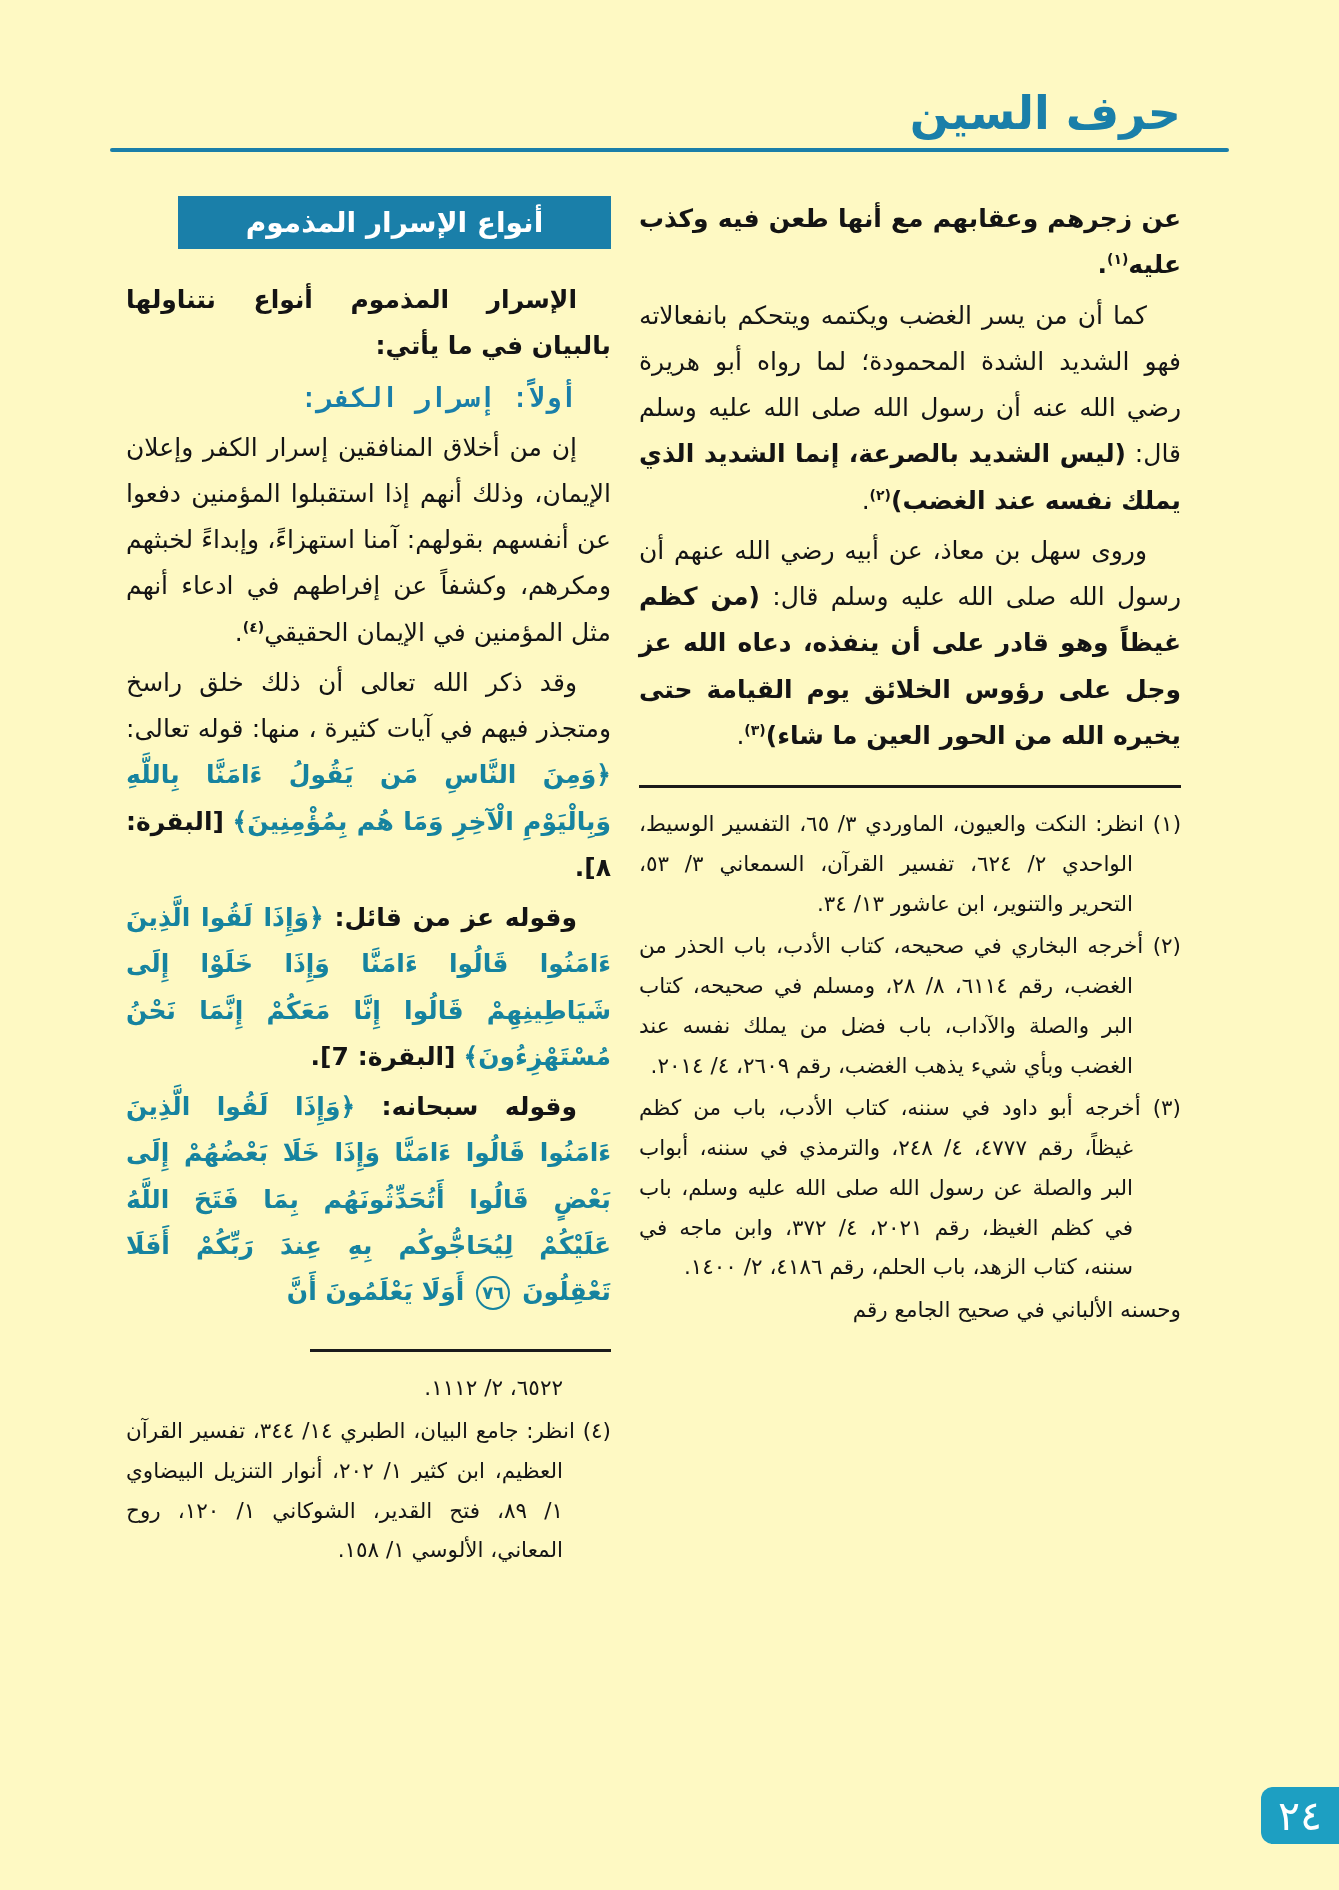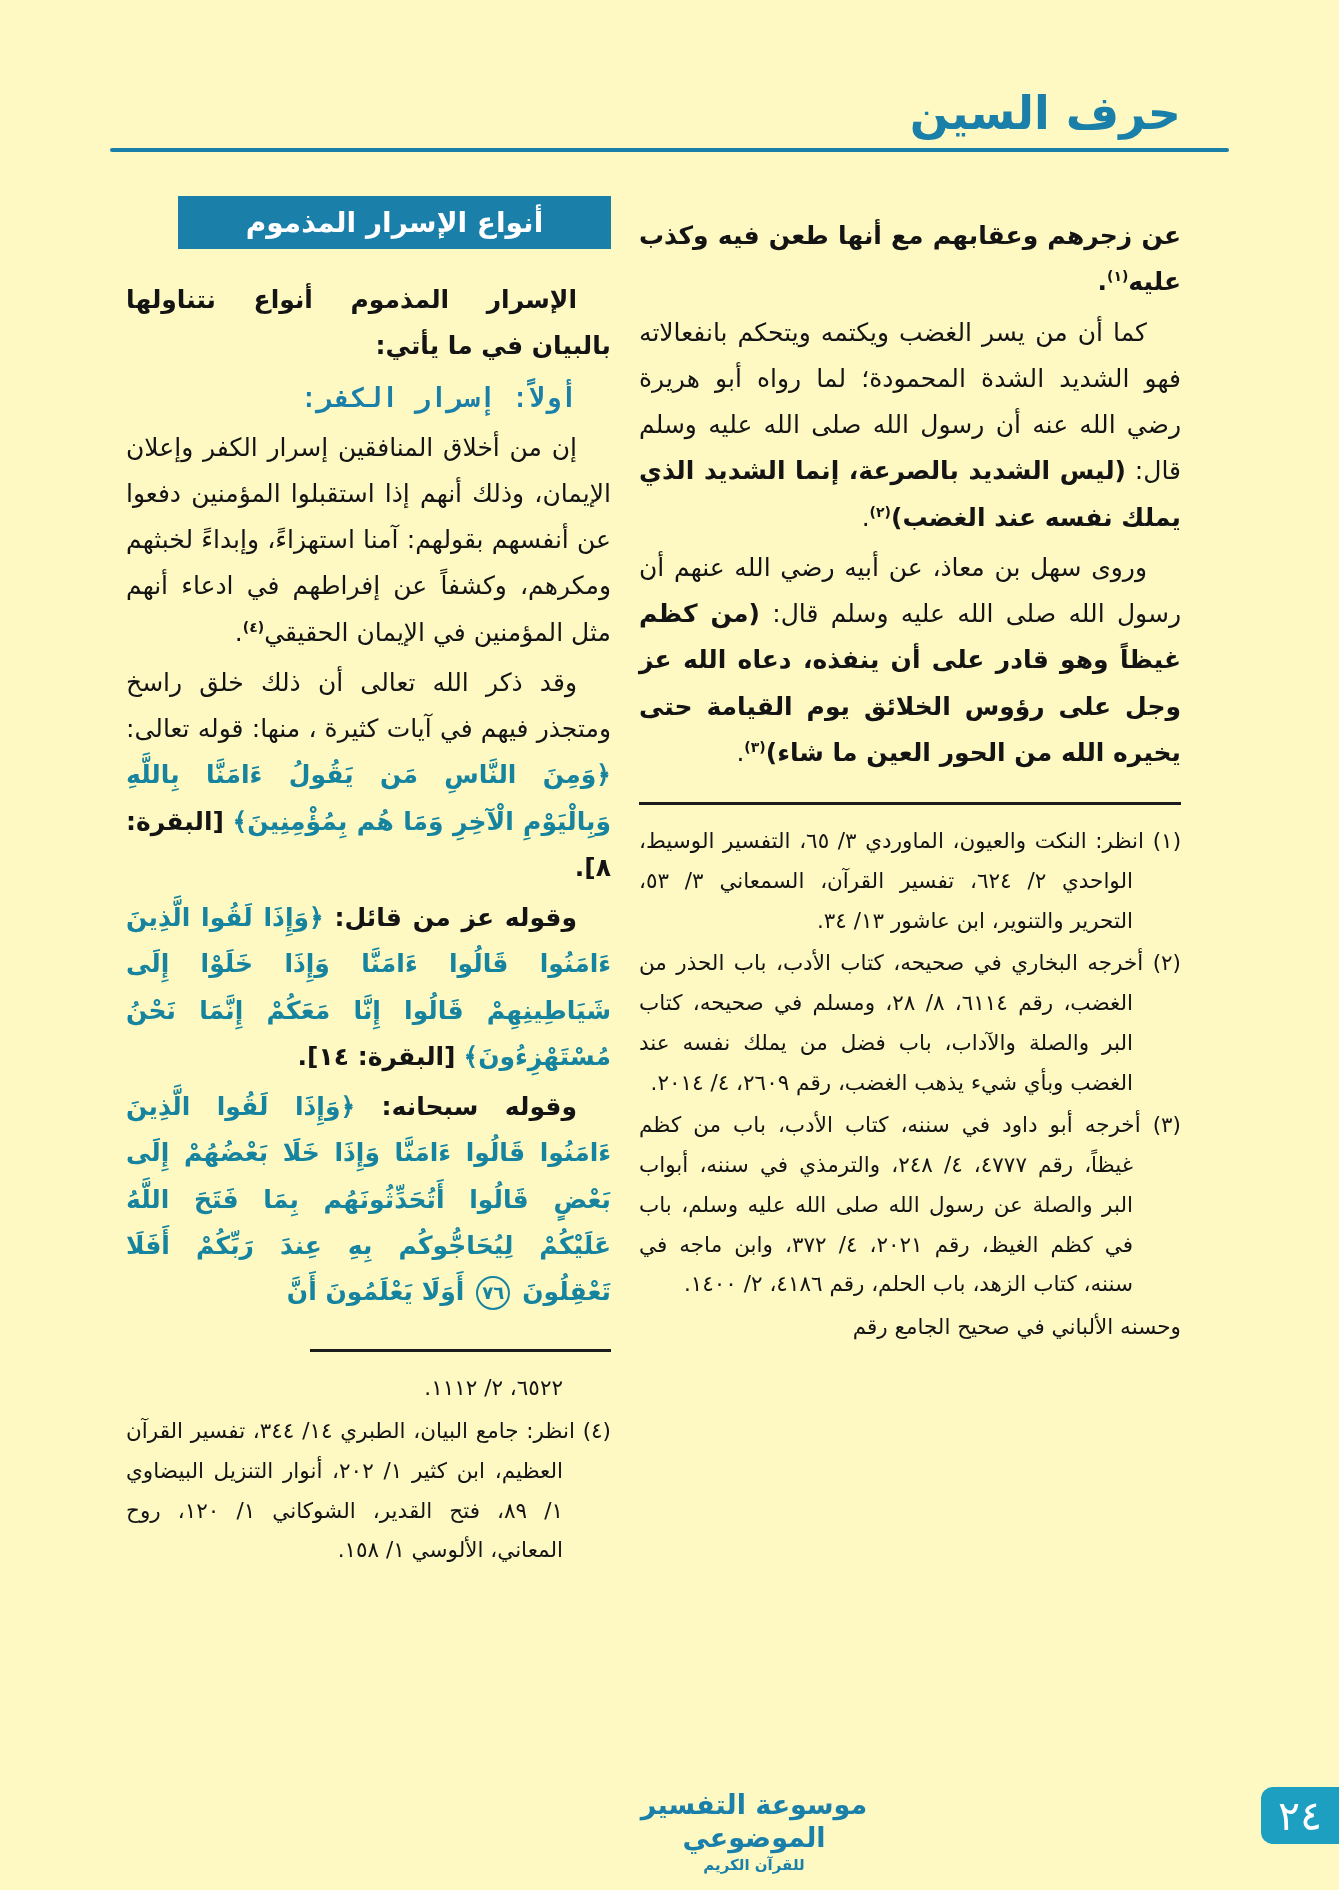--- a/index.html
+++ b/index.html
@@ -21,21 +21,21 @@
     margin: 12px -48px 0 -16px; border-radius: 2px;
   }
   
   .columns { display: flex; gap: 28px; margin-top: 44px; flex: 1 1 auto; min-height: 0; overflow: hidden; align-items: flex-start; }
   .col { display: block; }
   .col-right { flex: 0 0 542px; }
   .col-left  { flex: 1 1 auto; }
   
   .body { margin: 0 0 4px; font-size: 25px; line-height: 1.85; text-align: justify; text-indent: 34px; }
   .no-indent { text-indent: 0; }
-  .strong, .hadith { font-weight: bold; margin-top: 17px; }
+  .strong, .hadith { font-weight: bold; }
   .fn-ref { font-size: 14px; font-weight: bold; vertical-align: super; line-height: 0; }
   
   .title-box {
     background: var(--accent, #1a7fa9); color: #fff; text-align: center;
     font-size: 28px; font-weight: bold; padding: 10px 21px;
     width: calc(100% - 52px); margin: 0 0 28px; margin-left: auto; margin-right: 0;
   }
   
   .title-box { margin-right: 0; margin-left: auto; }
   .titlebox-wrap { width: 100%; }
@@ -104,38 +104,32 @@
       </div>
 
       <p class="body strong">الإسرار المذموم أنواع نتناولها بالبيان في ما يأتي:</p>
 
       <h3 class="subheading">أولاً: إسرار الكفر:</h3>
 
       <p class="body"><span>إن من أخلاق المنافقين إسرار الكفر وإعلان الإيمان، وذلك أنهم إذا استقبلوا المؤمنين دفعوا عن أنفسهم بقولهم: آمنا استهزاءً، وإبداءً لخبثهم ومكرهم، وكشفاً عن إفراطهم في ادعاء أنهم مثل المؤمنين في الإيمان الحقيقي</span><sup class="fn-ref">(٤)</sup><span>.</span></p>
 
       <p class="body"><span>وقد ذكر الله تعالى أن ذلك خلق راسخ ومتجذر فيهم في آيات كثيرة ، منها: قوله تعالى: </span><span class="quran">﴿وَمِنَ النَّاسِ مَن يَقُولُ ءَامَنَّا بِاللَّهِ وَبِالْيَوْمِ الْآخِرِ وَمَا هُم بِمُؤْمِنِينَ﴾</span> <span class="verse-ref">[البقرة: ٨].</span></p>
 
-      <p class="body"><span class="strong">وقوله عز من قائل: </span><span class="quran">﴿وَإِذَا لَقُوا الَّذِينَ ءَامَنُوا قَالُوا ءَامَنَّا وَإِذَا خَلَوْا إِلَى شَيَاطِينِهِمْ قَالُوا إِنَّا مَعَكُمْ إِنَّمَا نَحْنُ مُسْتَهْزِءُونَ﴾</span> <span class="verse-ref">[البقرة: ١٤].</span></p>
+      <p class="body"><span class="strong">وقوله عز من قائل: </span><span class="quran">﴿وَإِذَا لَقُوا الَّذِينَ ءَامَنُوا قَالُوا ءَامَنَّا وَإِذَا خَلَوْا إِلَى شَيَاطِينِهِمْ قَالُوا إِنَّا مَعَكُمْ إِنَّمَا نَحْنُ مُسْتَهْزِءُونَ﴾</span> <span class="verse-ref">[البقرة: 7].</span></p>
 
       <p class="body"><span class="strong">وقوله سبحانه: </span><span class="quran">﴿وَإِذَا لَقُوا الَّذِينَ ءَامَنُوا قَالُوا ءَامَنَّا وَإِذَا خَلَا بَعْضُهُمْ إِلَى بَعْضٍ قَالُوا أَتُحَدِّثُونَهُم بِمَا فَتَحَ اللَّهُ عَلَيْكُمْ لِيُحَاجُّوكُم بِهِ عِندَ رَبِّكُمْ أَفَلَا تَعْقِلُونَ</span> <span class="ayah-num">٧٦</span> <span class="quran">أَوَلَا يَعْلَمُونَ أَنَّ</span></p>
 
       <div class="fn-sep left-sep"></div>
 
       <div class="footnotes">
         <div class="footnote cont-indent">٦٥٢٢، ٢/ ١١١٢.</div>
         <div class="footnote"><span class="fn-num">(٤)</span> <span class="fn-text">انظر: جامع البيان، الطبري ١٤/ ٣٤٤، تفسير القرآن العظيم، ابن كثير ١/ ٢٠٢، أنوار التنزيل البيضاوي ١/ ٨٩، فتح القدير، الشوكاني ١/ ١٢٠، روح المعاني، الألوسي ١/ ١٥٨.</span></div>
       </div>
     </section>
 
   </main>
 
-  <footer class="page-footer">
-    <div class="logo">
-      <div class="logo-main">موسوعة التفسير الموضوعي</div>
-      <div class="logo-sub">للقرآن الكريم</div>
-    </div>
-  </footer>
 
   <div class="page-badge">
       <span>٢٤</span>
     </div>
 
 </div>
 
 </body></html>

